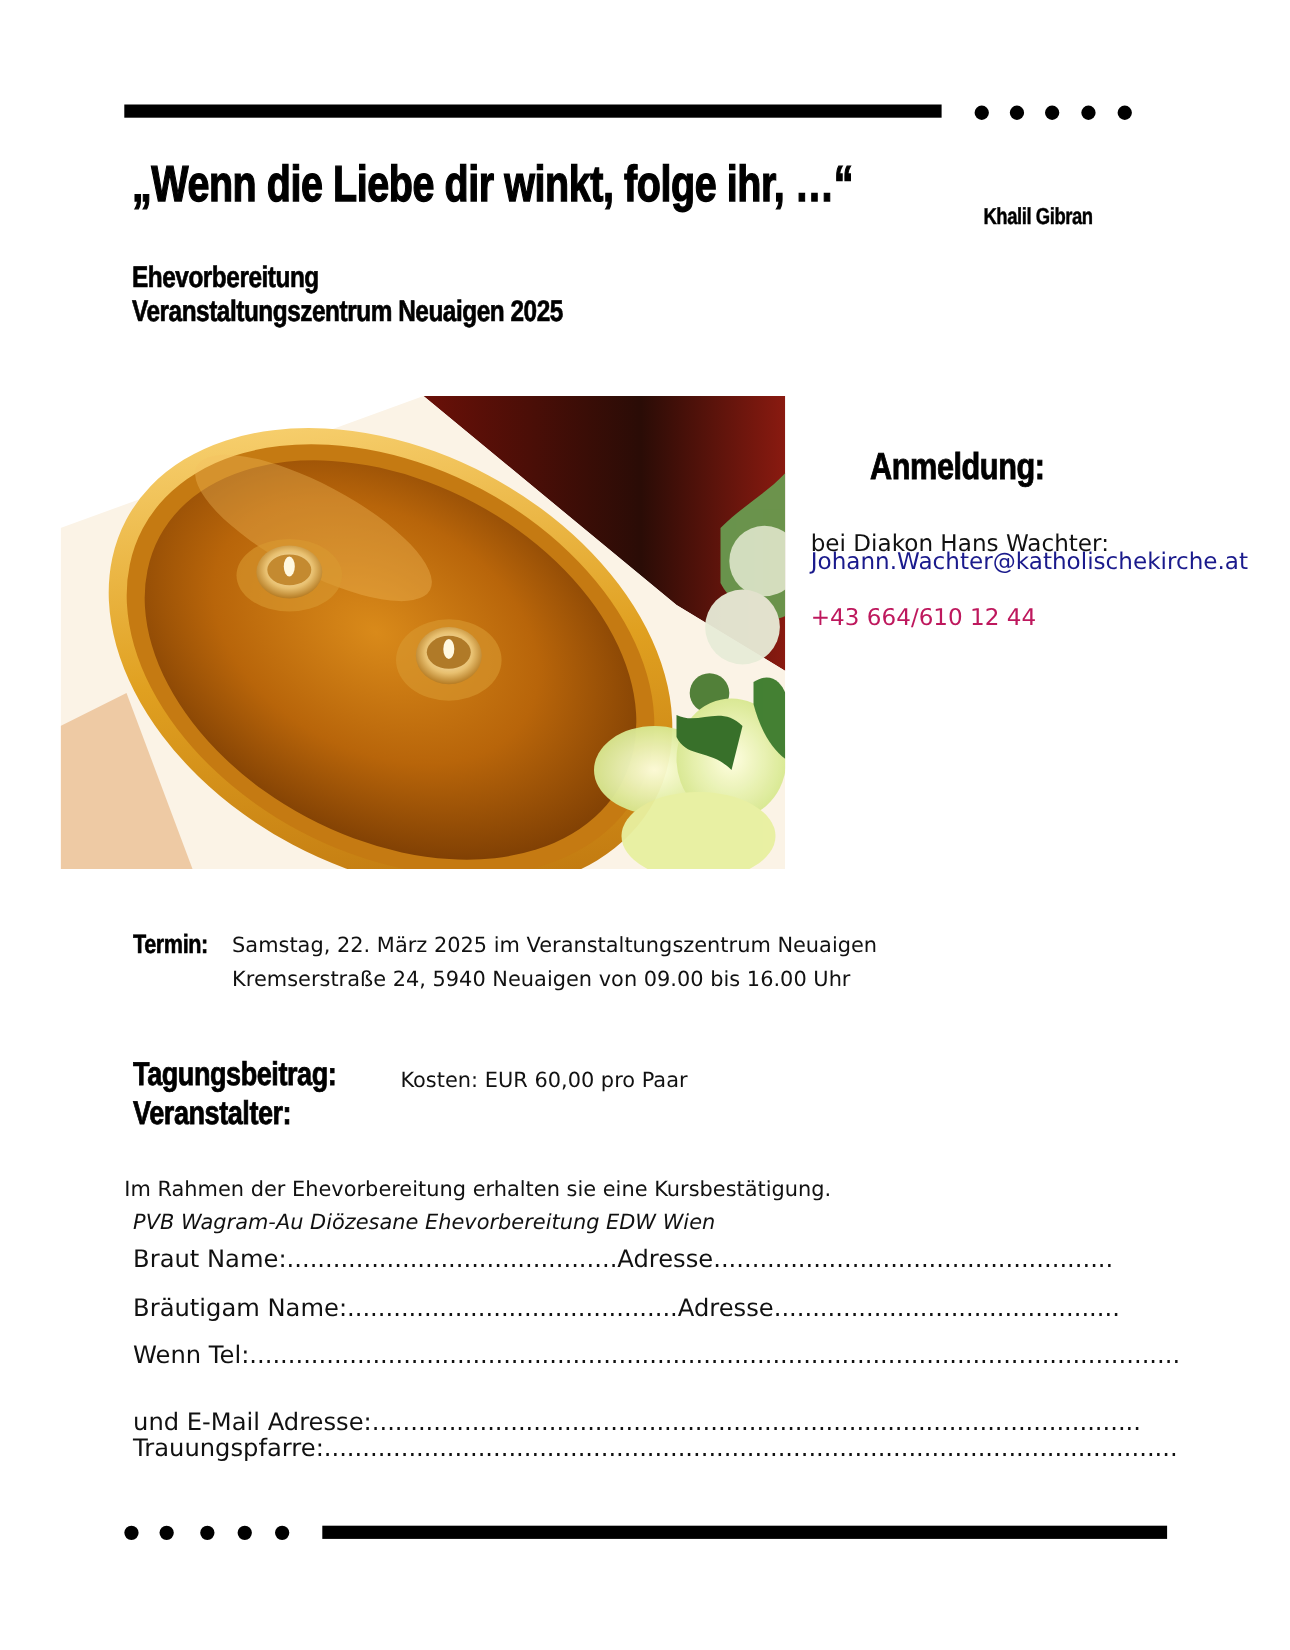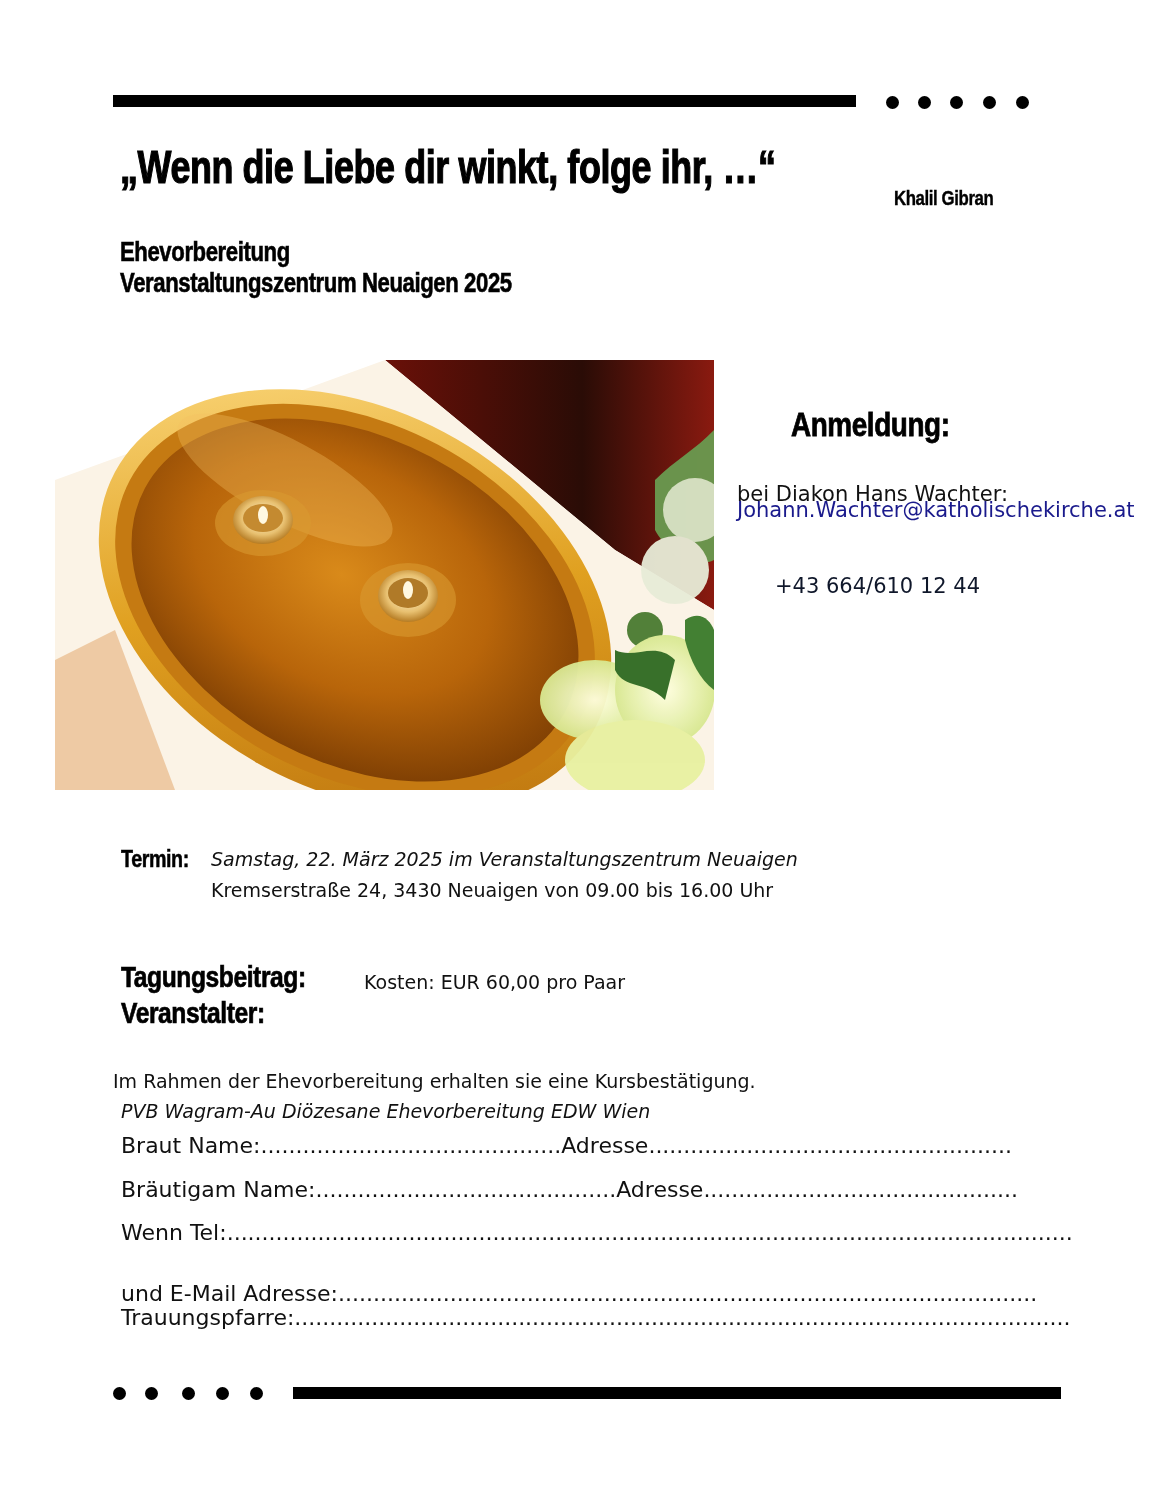--- a/index.html
+++ b/index.html
@@ -32,21 +32,21 @@
   .photo {
     position: absolute; left: 55px; top: 360px; width: 659px; height: 430px; overflow: hidden;
     background: #fff;
   }
 
   
   .anmeldung { left: 791px; top: 405px; font-size: 34px; transform: scaleX(0.82); -webkit-text-stroke: 0.8px #000; }
   .reg-text { font-family: "DejaVu Sans", sans-serif; font-size: 21px; white-space: nowrap; }
   .reg-name { left: 737px; top: 482px; color: #111; }
   .reg-email { left: 737px; top: 498px; color: #1a1a8c; }
-  .reg-phone { left: 737px; top: 574px; color: #0f172a; margin-left: 38px; }
+  .reg-phone { left: 737px; top: 549px; color: #be185d; }
 
   
   .body-text { font-family: "DejaVu Sans", sans-serif; font-size: 19px; color: #111; white-space: nowrap; }
   .lbl { font-size: 24px; transform: scaleX(0.82); -webkit-text-stroke: 0.5px #000; }
   .lbl-big { font-size: 30px; transform: scaleX(0.82); -webkit-text-stroke: 0.7px #000; }
 
   .form-line { position: absolute; left: 121px; font-family: "DejaVu Sans", sans-serif; font-size: 22px; color: #111; white-space: nowrap; }
 </style>
 </head>
 <body>
@@ -125,22 +125,22 @@
     </g>
   </svg>
 </div>
 
 <div class="abs cond anmeldung">Anmeldung:</div>
 <div class="abs reg-text reg-name">bei Diakon Hans Wachter:</div>
 <div class="abs reg-text reg-email">Johann.Wachter@katholischekirche.at</div>
 <div class="abs reg-text reg-phone">+43 664/610 12 44</div>
 
 <div class="abs cond lbl" style="left:121px; top:845px;">Termin:</div>
-<div class="abs body-text" style="left:211px; top:848px;font-style:italic;">Samstag, 22. März 2025 im Veranstaltungszentrum Neuaigen</div>
-<div class="abs body-text" style="left:211px; top:879px;">Kremserstraße 24, 3430 Neuaigen von 09.00 bis 16.00 Uhr</div>
+<div class="abs body-text" style="left:211px; top:848px;">Samstag, 22. März 2025 im Veranstaltungszentrum Neuaigen</div>
+<div class="abs body-text" style="left:211px; top:879px;">Kremserstraße 24, 5940 Neuaigen von 09.00 bis 16.00 Uhr</div>
 
 <div class="abs cond lbl-big" style="left:121px; top:960px;">Tagungsbeitrag:</div>
 <div class="abs body-text" style="left:364px; top:971px;">Kosten: EUR 60,00 pro Paar</div>
 
 <div class="abs cond lbl-big" style="left:121px; top:996px;">Veranstalter:</div>
 <div class="abs body-text" style="left:121px; top:1100px;font-style:italic;">PVB Wagram-Au Diözesane Ehevorbereitung EDW Wien</div>
 <div class="abs body-text" style="left:113px; top:1070px;">Im Rahmen der Ehevorbereitung erhalten sie eine Kursbestätigung.</div>
 
 <div class="form-line" style="top:1133px;">Braut Name:...........................................Adresse....................................................</div>
 <div class="form-line" style="top:1177px;">Bräutigam Name:...........................................Adresse.............................................</div>

